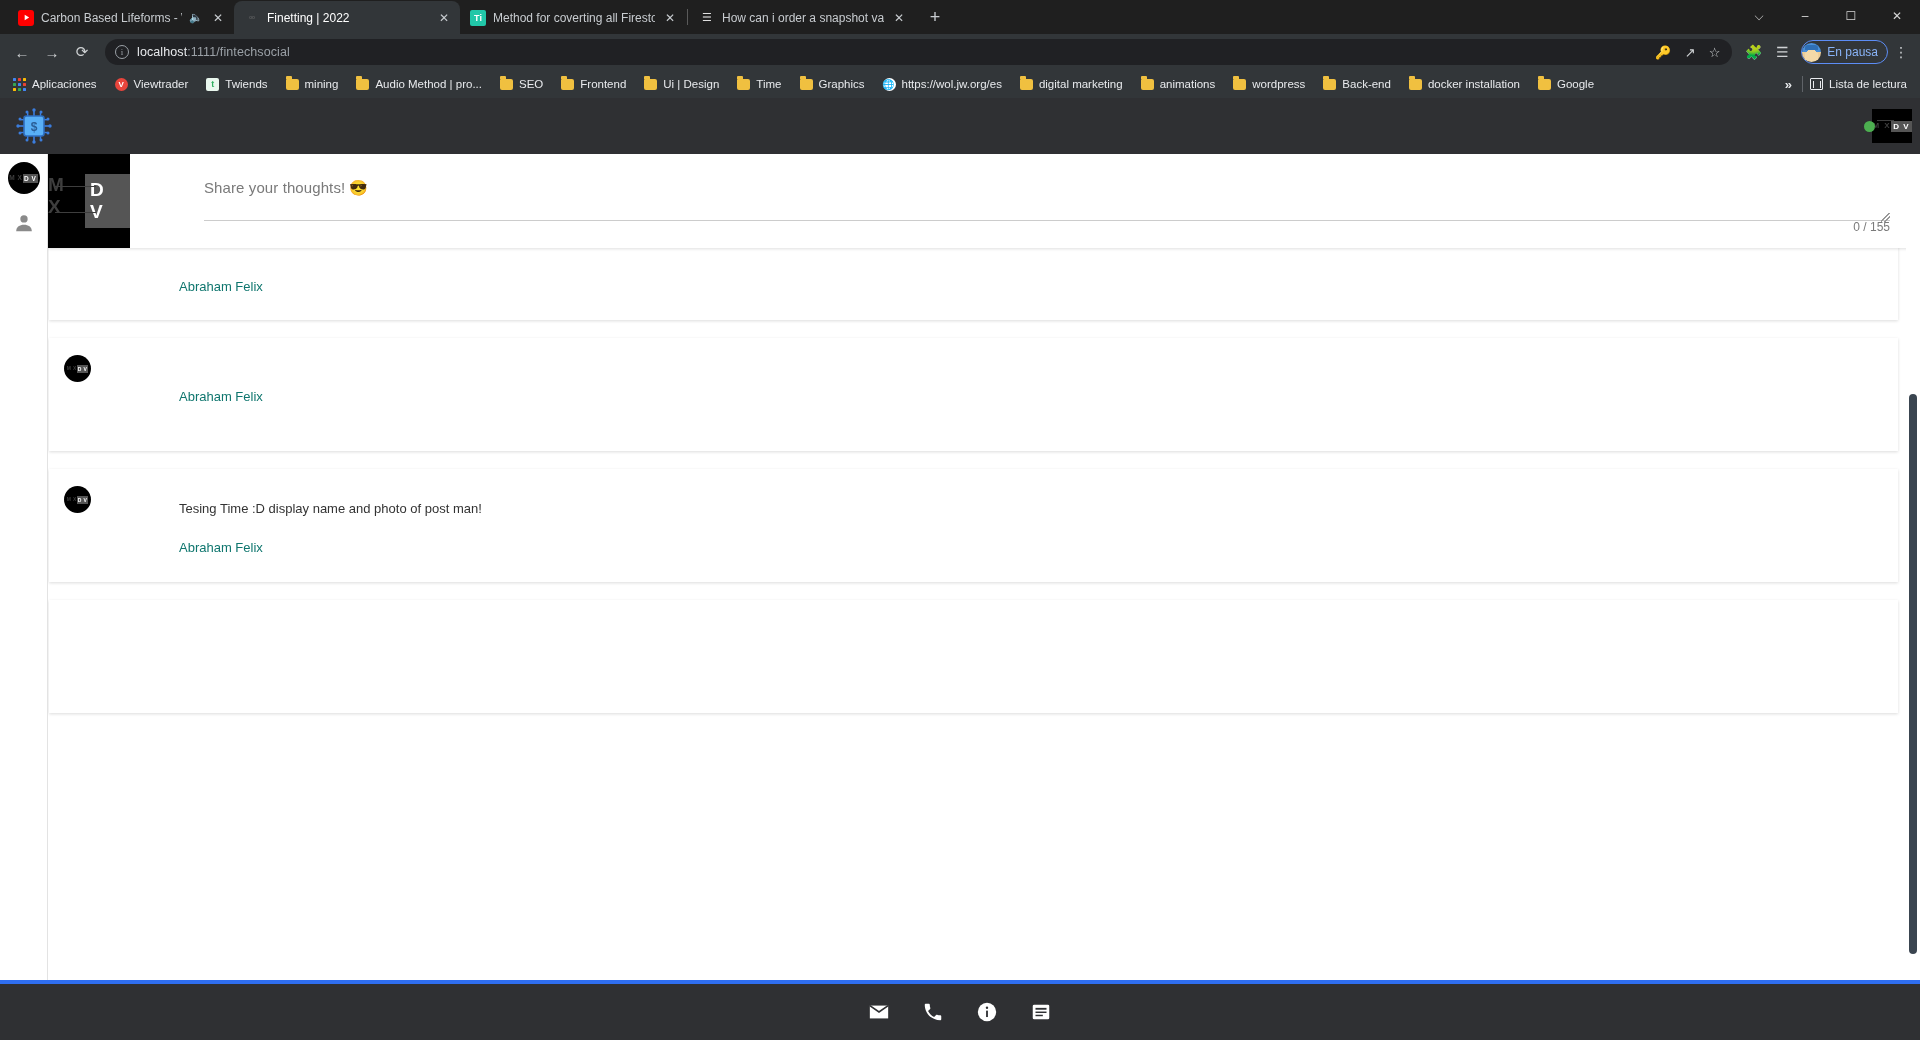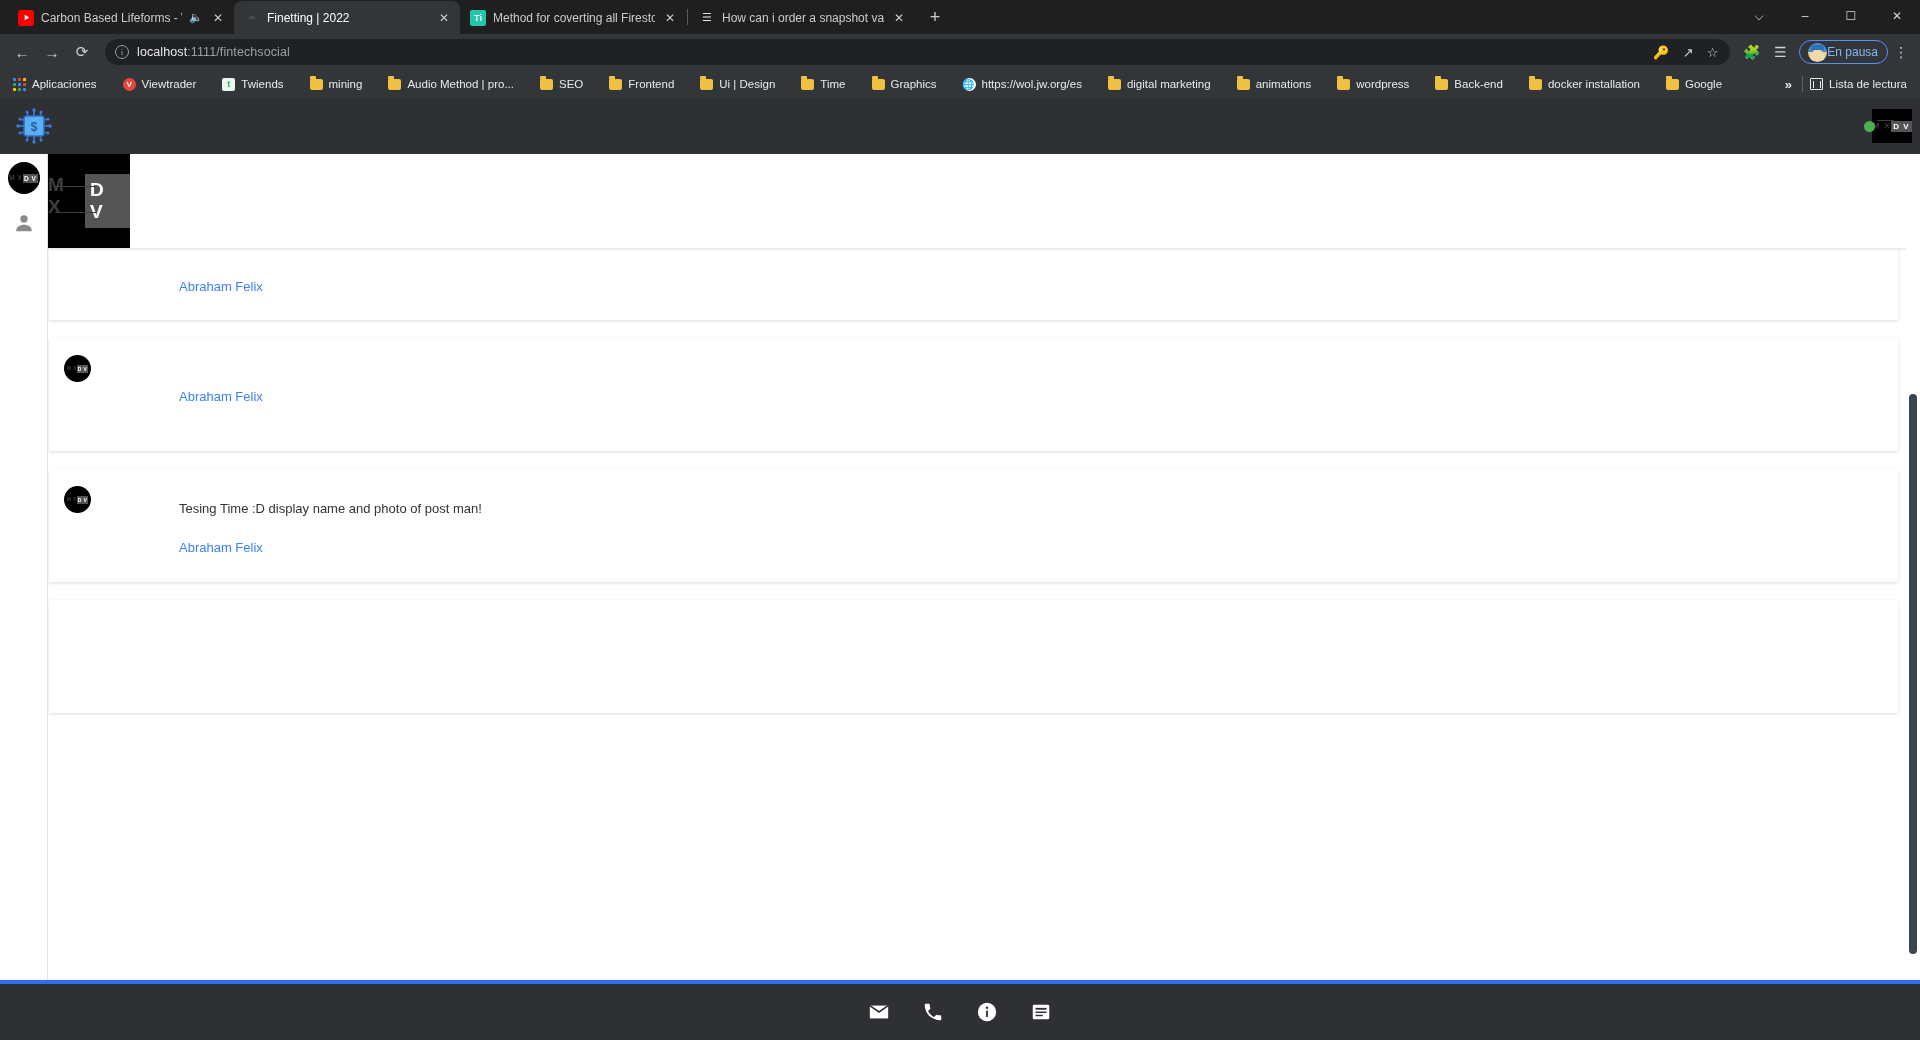--- a/index.html
+++ b/index.html
@@ -70,40 +70,40 @@
   }
   .omni-url { font-size: 12.5px; color: #9aa0a6; letter-spacing: .1px; }
   .omni-url b { color: #e8eaed; font-weight: 400; }
   .omni-right { margin-left: auto; display: flex; align-items: center; gap: 13px; padding-right: 2px; }
   .omni-right span { color: #cfd2d4; font-size: 13px; }
   .tbicon {
     width: 26px; height: 26px; display: flex; align-items: center;
     justify-content: center; color: #cfd2d4; font-size: 14px; flex: 0 0 26px;
   }
   .profile-pill {
-    display: flex; align-items: center; height: 24px;
-    border: 1px solid #5c8df6; border-radius: 12px; padding: 0 9px 0 8px;
+    display: flex; align-items: center; gap: 6px; height: 24px;
+    border: 1px solid #5c8df6; border-radius: 12px; padding: 0 9px 0 0;
     margin-left: 4px; flex: 0 0 auto;
   }
   .profile-av {
     width: 19px; height: 19px; border-radius: 50%;
     background: radial-gradient(circle at 50% 72%, #f4d9a8 0 42%, transparent 42%),
                 linear-gradient(#4a90d9 0 46%, #eccd9a 46% 100%);
     flex: 0 0 19px; position: relative; overflow: hidden;
   }
   .profile-av::after {
     content:""; position:absolute; left:3px; top:2px; width:13px; height:5px;
     background:#2f6fb5; border-radius:3px 3px 0 0;
   }
   .profile-txt { font-size: 12px; color: #8ab4f8; white-space: nowrap; }
   .kebab { width: 22px; color: #cfd2d4; font-size: 14px; text-align: center; flex: 0 0 22px; }
 
   .bookmarks {
     height: 28px; background: #323639; display: flex; align-items: center;
-    padding: 0 6px; gap: 12px; flex: 0 0 28px; font-size: 11.5px; color: #e8eaed;
+    padding: 0 6px; gap: 4px; flex: 0 0 28px; font-size: 11.5px; color: #e8eaed;
     overflow: hidden;
   }
   .bm { display: flex; align-items: center; gap: 6px; padding: 0 7px; height: 22px; white-space: nowrap; }
   .bm-label { font-size: 11.5px; color: #e8eaed; }
   .ic-folder {
     width: 13px; height: 11px; background: #f0c040; border-radius: 1px 2px 2px 2px;
     position: relative; flex: 0 0 13px;
   }
   .ic-folder::before {
     content:""; position:absolute; left:0; top:-2.5px; width:6px; height:3px;
@@ -185,21 +185,21 @@
 
   .feed { position:absolute; top:94px; left:0; right:0; bottom:0; overflow:hidden; background:#fff; }
   .post {
     background:#fff; box-shadow: 0 1px 3px rgba(0,0,0,.14);
     margin: 0 22px 18px 1px; display:flex; position:relative;
   }
   .post-av-col { width: 82px; flex:0 0 82px; padding: 14px 0 0 15px; }
   .post-av { width:27px; height:27px; border-radius:50%; overflow:hidden; }
   .post-main { flex:1 1 auto; padding: 12px 20px 14px 48px; }
   .post-text { font-size:13px; color:#333; line-height:20px; min-height: 20px; }
-  .post-author { font-size:13px; color:#3b82f6; margin-top: 20px; line-height:18px; }
+  .post-author { font-size:13px; color:#0f766e; margin-top: 20px; line-height:18px; }
 
   .blue-rule { height: 4px; background:#2f6ef0; flex:0 0 4px; }
   .footer {
     background:#2f3033; height: 56px; flex:0 0 56px;
     display:flex; align-items:center; justify-content:center; gap: 32px;
   }
   .f-ic { width:22px; height:22px; display:flex; align-items:center; justify-content:center; }
   .copybar {
     background:#4a4b4d; flex:1 1 auto; display:flex; align-items:center;
     justify-content:center; color:#fff; font-size:13px; font-weight:bold; letter-spacing:.3px;
@@ -433,20 +433,25 @@
 
         <div class="composer">
           <span class="composer-img mx">
             <span class="rule" style="top:34%;left:9%;width:50%;"></span>
             <span class="rule" style="top:62%;left:9%;width:50%;"></span>
             <span class="mxrow">
               <span class="l-dim" style="font-size:19px;letter-spacing:3px;">M X</span>
               <span class="l-box" style="font-size:19px;letter-spacing:3px;padding:5px 5px;">D V</span>
             </span>
           </span>
+          <div class="composer-mid">
+            <div class="composer-ph">Share your thoughts! 😎</div>
+            <div class="composer-line"></div>
+            <div class="composer-count">0 / 155</div>
+          </div>
         </div>
 
         <div class="feed">
 
           <div class="post" style="margin-top:-34px;height:106px;">
             <div class="post-av-col"></div>
             <div class="post-main" style="padding-top:44px;">
               <div class="post-text"></div>
               <div class="post-author" style="margin-top:0;">Abraham Felix</div>
             </div>

